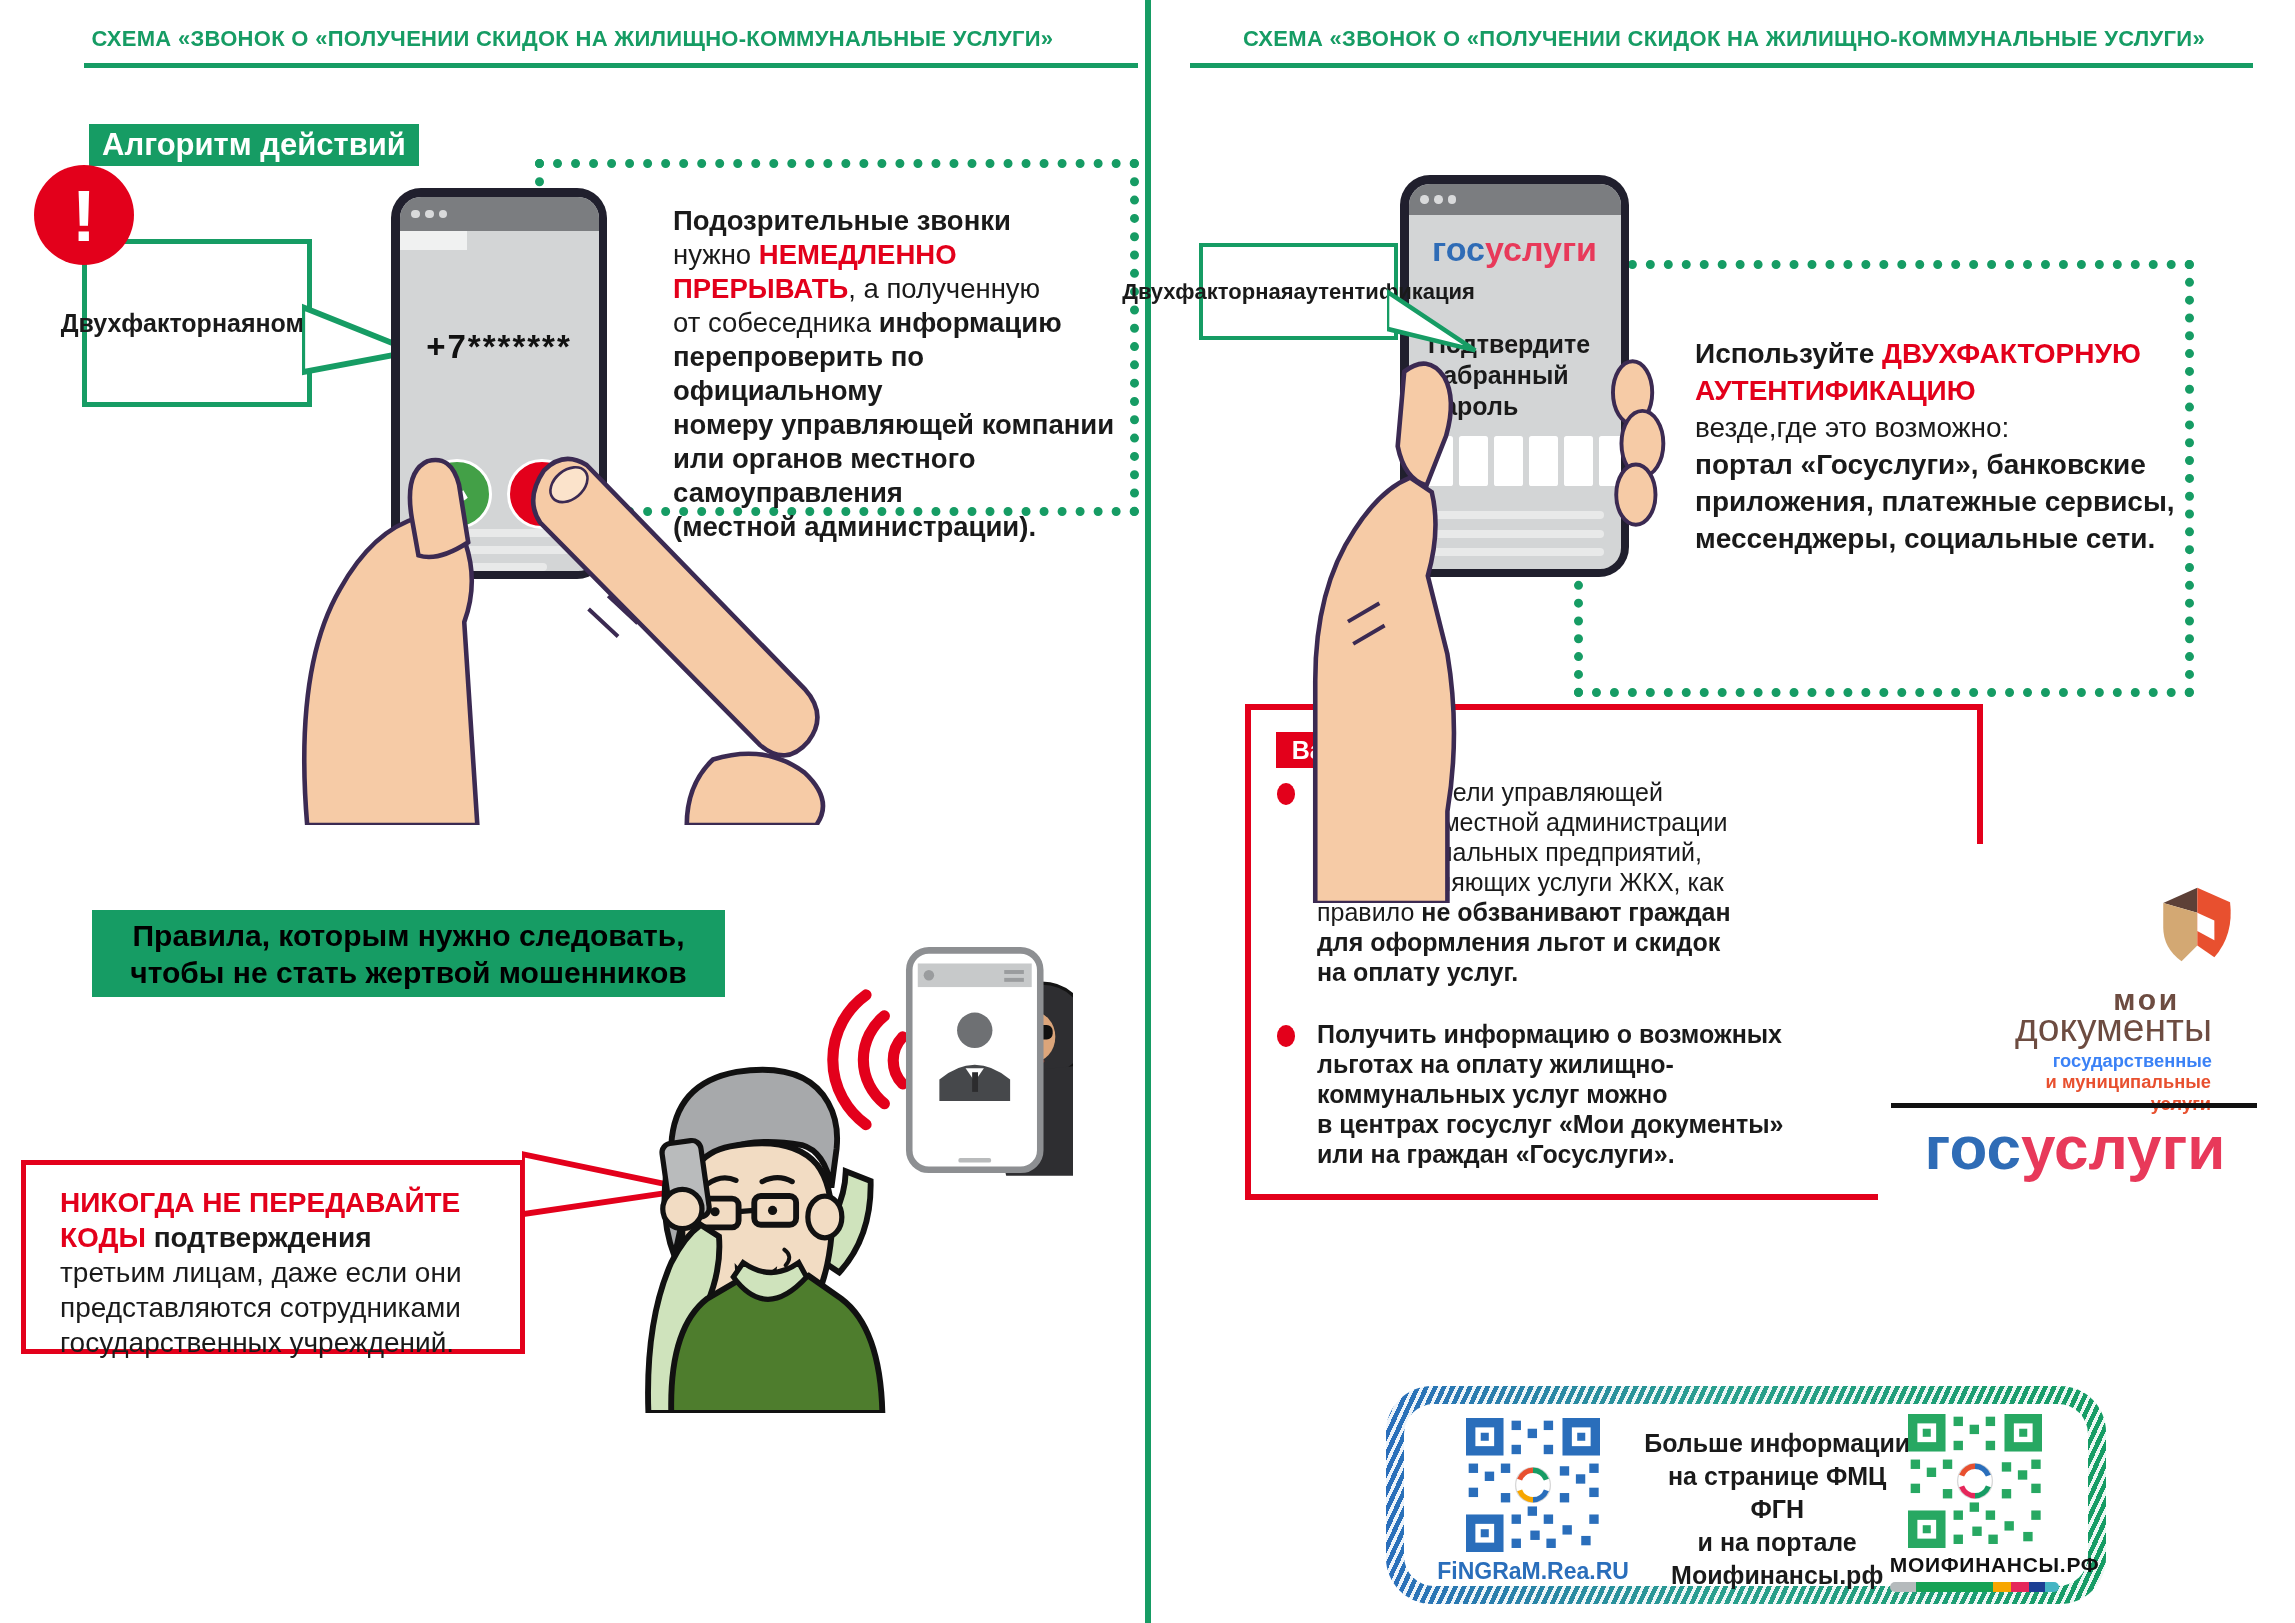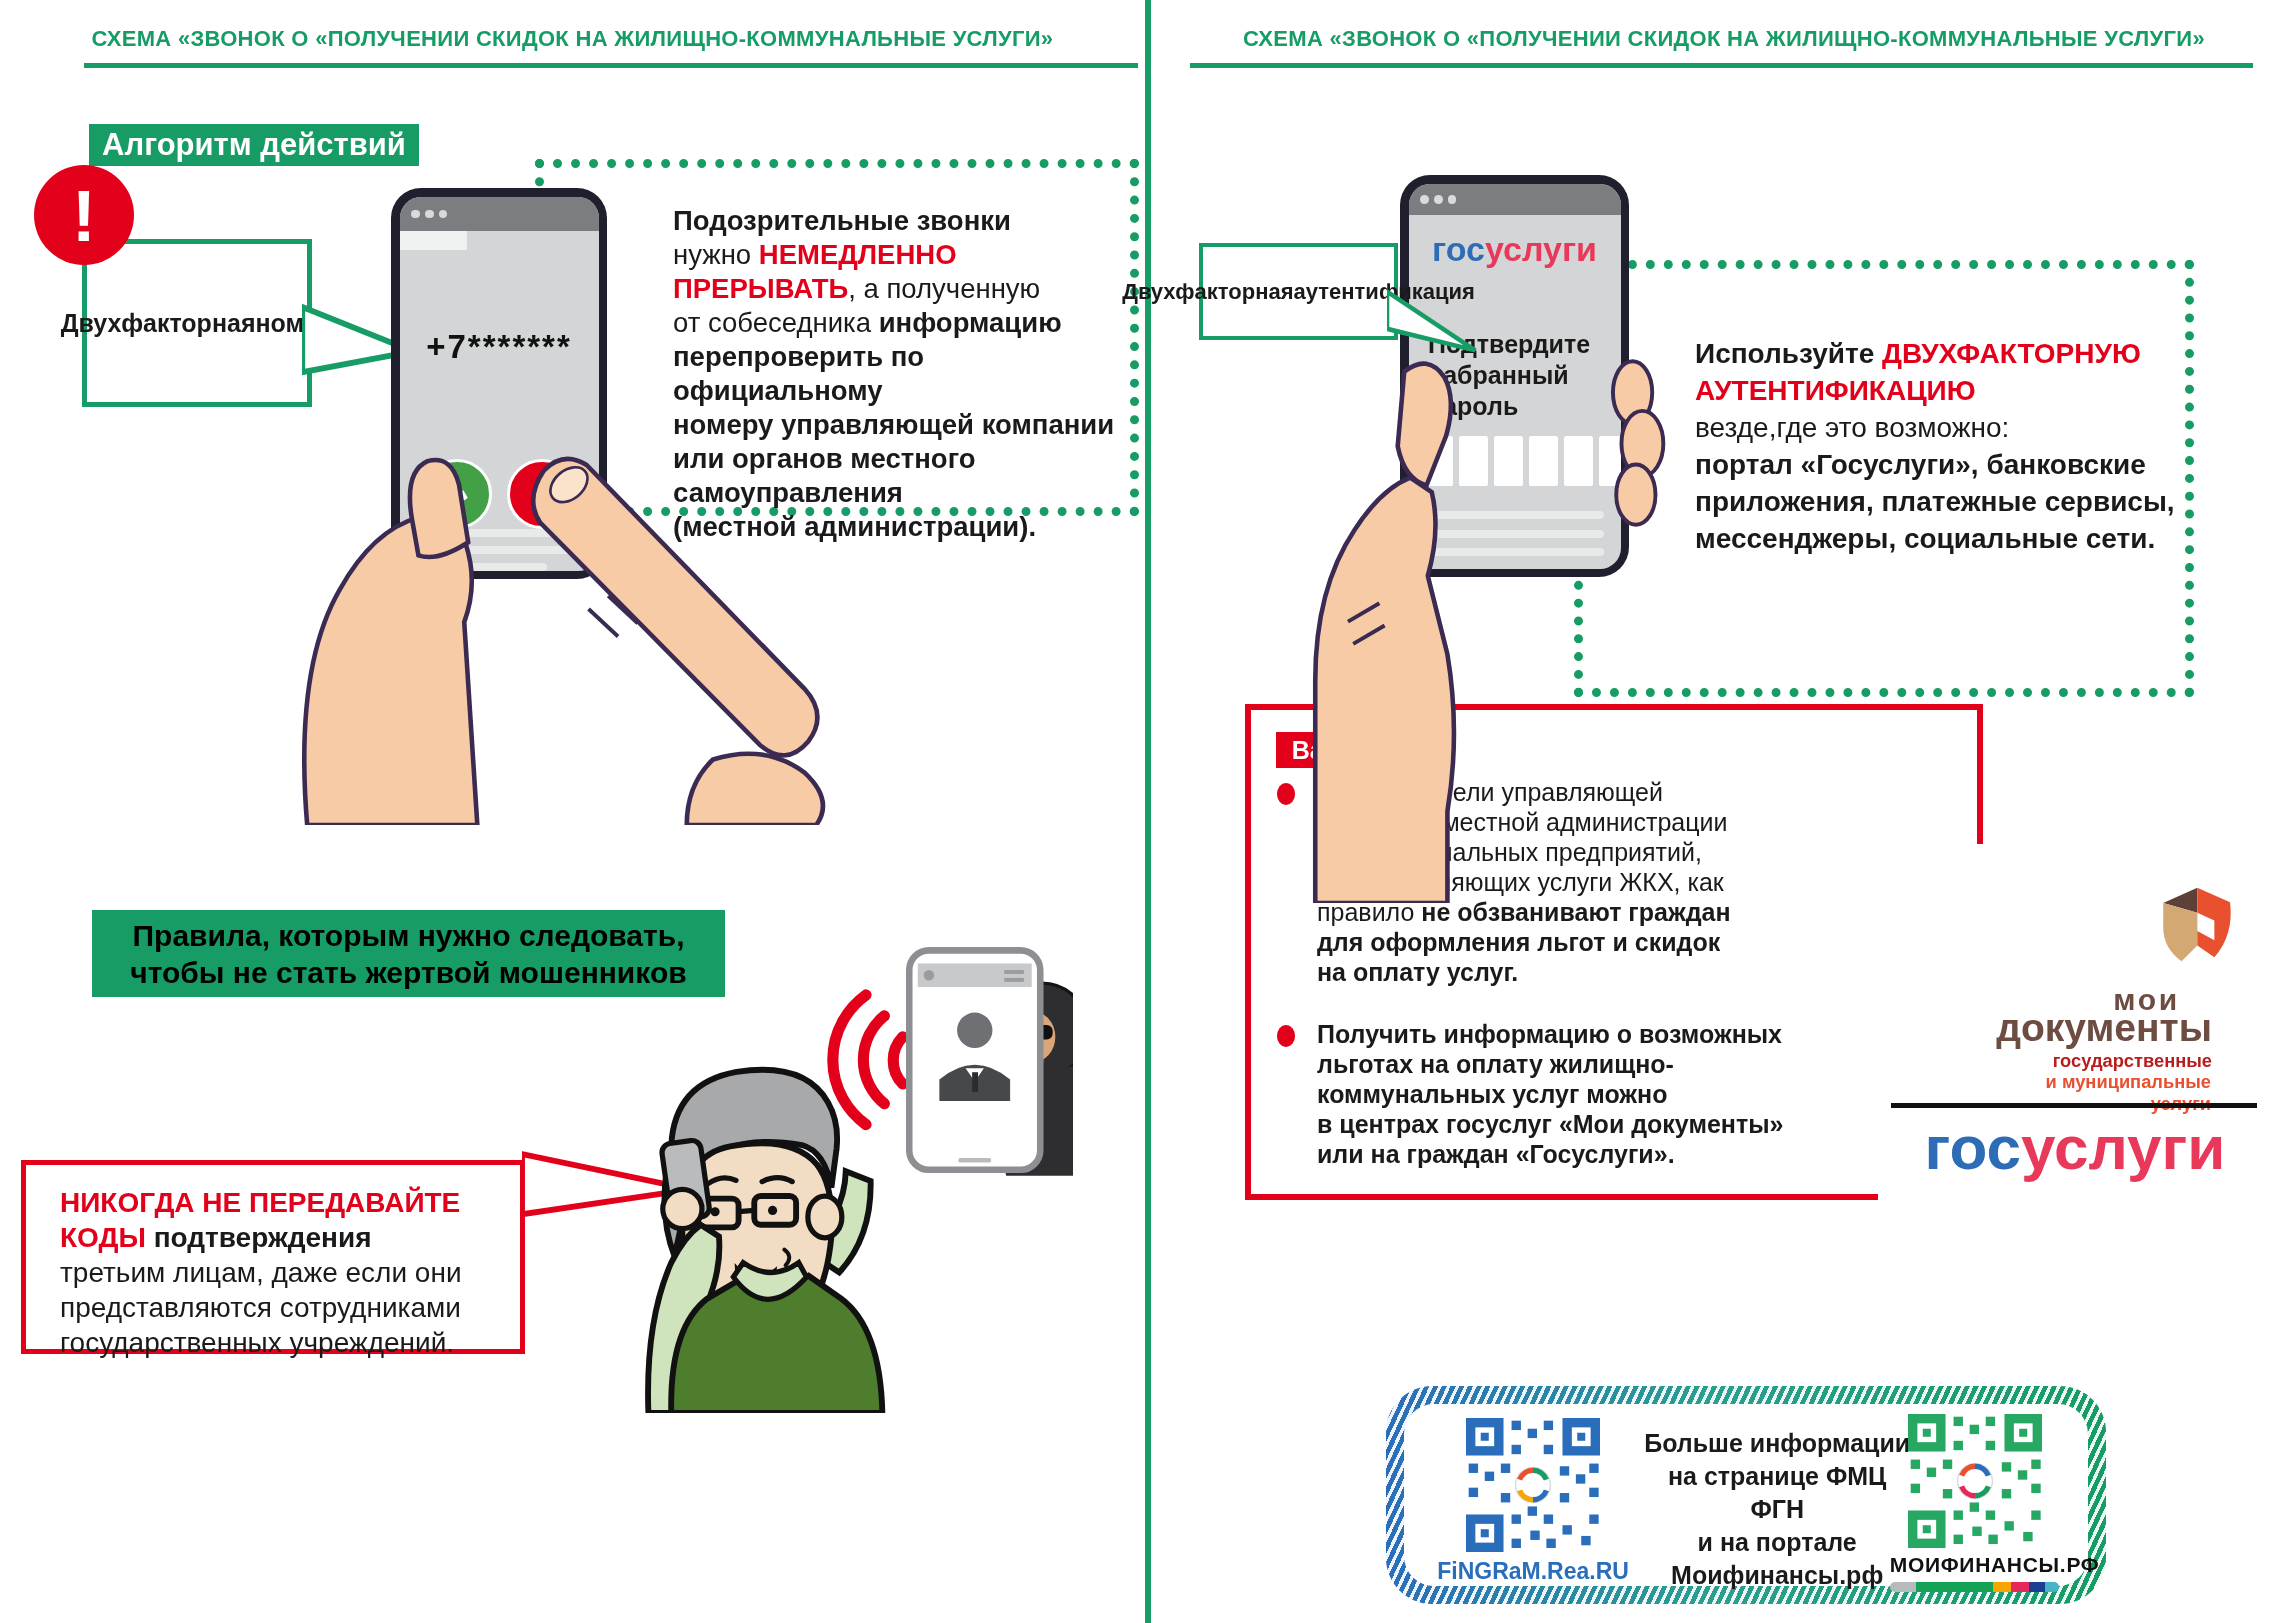--- a/index.html
+++ b/index.html
@@ -225,22 +225,22 @@
 <span class="bdot" style="left:1277px;top:1025px;"></span>
 <div class="abs btxt" style="left:1317px;top:1019px;width:654px;"><span class="run-b">Получить информацию о возможных</span><br><span class="run-b">льготах на оплату жилищно-</span><br><span class="run-b">коммунальных услуг можно</span><br><span class="run-b">в центрах госуслуг «Мои документы»</span><br><span class="run-b">или на граждан «Госуслуги».</span></div>
 
 <svg class="abs" style="left:2150px;top:880px;" width="92" height="95" viewBox="0 0 140 145">
   <path d="M20,35 L72,12 L72,50 Z" fill="#5d4037"></path>
   <path d="M20,35 L72,50 L72,100 L48,124 Q20,104 20,72 Z" fill="#d3a873"></path>
   <path d="M72,12 L122,34 Q128,84 98,118 L72,100 Z" fill="#e8502f"></path>
   <path d="M72,50 L98,62 L98,92 L72,78 Z" fill="#ffffff"></path>
 </svg>
 <div class="abs" style="left:2081px;top:983px;width:131px;text-align:center;font-size:30px;font-weight:bold;color:#6d4c41;letter-spacing:2.6px;">мои</div>
-<div class="abs" style="left:1940px;top:1006px;width:272px;text-align:right;font-size:39px;font-weight:bold;color:#6d4c41;">документы</div>
-<div class="abs" style="left:2029px;top:1050px;width:183px;text-align:right;font-size:18.3px;font-weight:bold;color:#b91c1c;">государственные</div>
+<div class="abs" style="left:1940px;top:1006px;width:272px;text-align:right;font-size:39px;font-weight:normal;color:#6d4c41;">документы</div>
+<div class="abs" style="left:2029px;top:1050px;width:183px;text-align:right;font-size:18.3px;font-weight:bold;color:#3b82f6;">государственные</div>
 <div class="abs" style="left:1989px;top:1071px;width:222px;text-align:right;font-size:18.3px;font-weight:bold;color:#e8502f;">и муниципальные услуги</div>
 <div class="abs" style="left:1891px;top:1103px;width:366px;height:5.2px;background:#111;"></div>
 <div class="abs" style="left:1885px;top:1112px;width:380px;text-align:center;font-size:62px;font-weight:bold;">
   <span style="color:#2f6cb6;">гос</span><span style="color:#e8395a;">услуги</span>
 </div>
 
 <div class="qr-rope" style="left:1386px;top:1386px;width:720px;height:218px;">
   <div class="qr-inner">
 
     <svg class="abs qr-blue" style="left:62px;top:14.4px;" width="134" height="134" viewBox="0 0 100 100">

